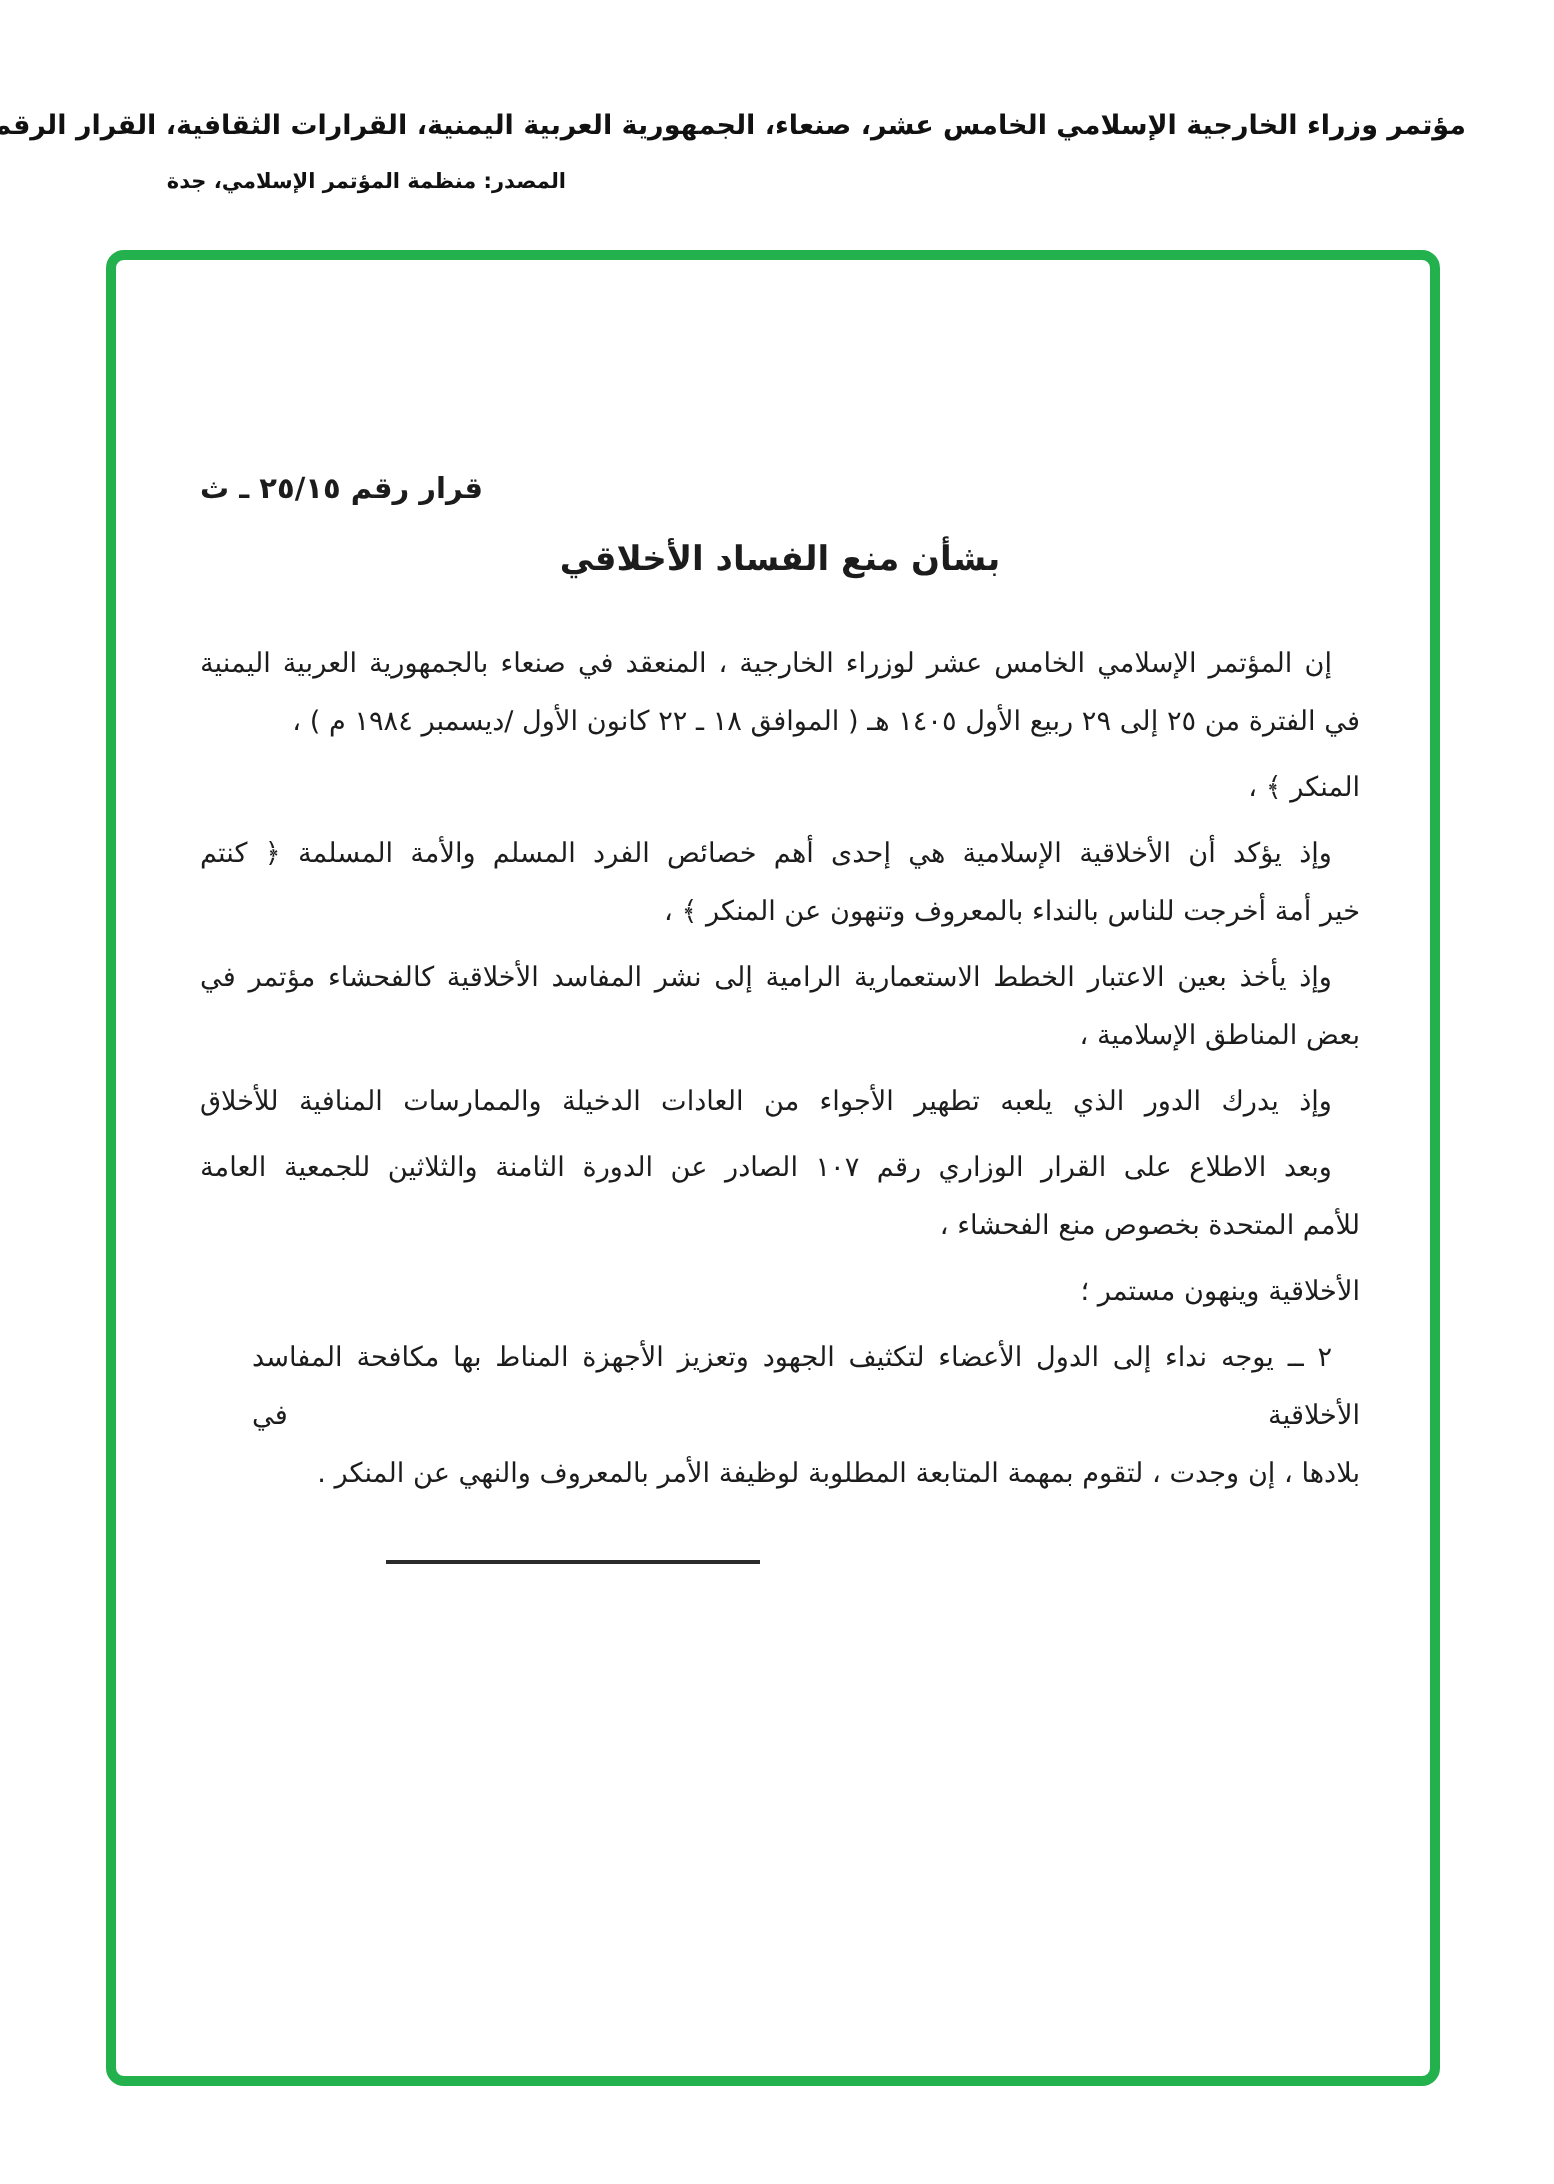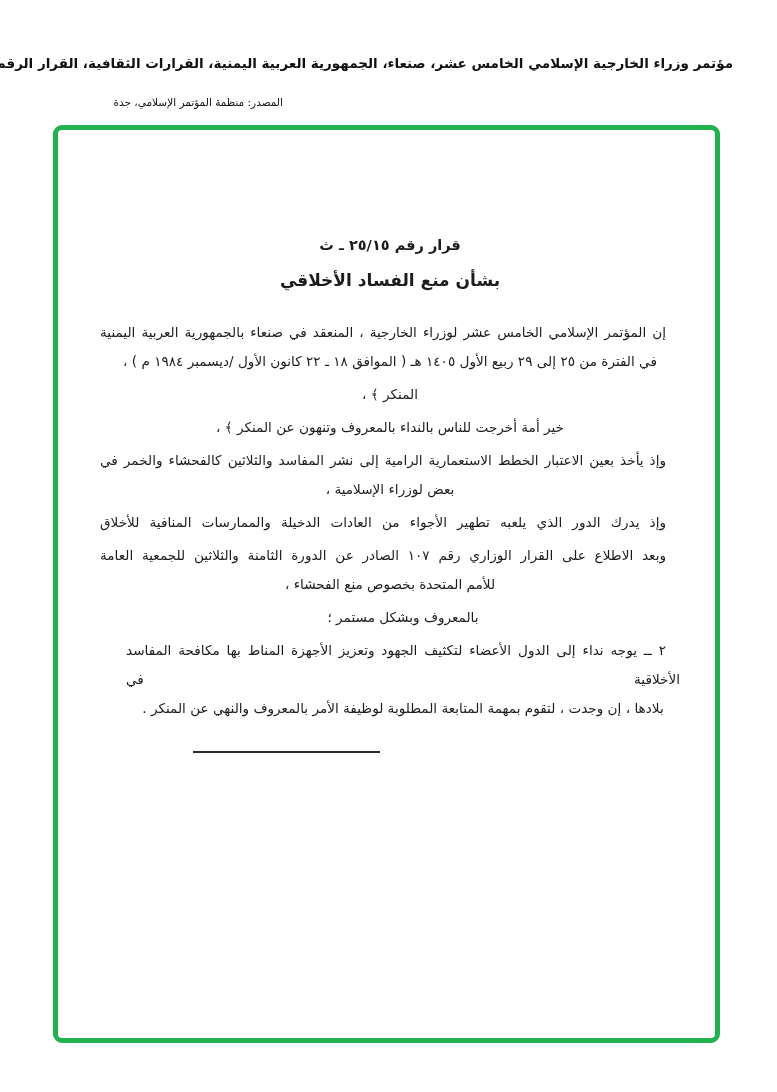--- a/index.html
+++ b/index.html
@@ -5,38 +5,38 @@
   html,body{margin:0;padding:0;}
   body{
     width:777px;height:1092px;background:#ffffff;position:relative;
     font-family:"DejaVu Sans",sans-serif;color:#1c1c1c;overflow:hidden;
   }
   .hdr1{
     position:absolute;top:55px;right:44px;direction:rtl;white-space:nowrap;
     font-size:13.5px;font-weight:bold;color:#111;
   }
   .hdr2{
-    position:absolute;top:96px;right:494px;direction:rtl;white-space:nowrap;
-    font-size:10.5px;font-weight:normal;color:#111;
+    position:absolute;top:85px;right:494px;direction:rtl;white-space:nowrap;
+    font-size:10.5px;font-weight:bold;color:#111;
   }
   .frame{
     position:absolute;left:53px;top:125px;width:667px;height:918px;
     box-sizing:border-box;border:5px solid #22b14c;border-radius:9px;
     background:#ffffff;
   }
   .content{
     position:absolute;left:42px;top:105px;width:580px;direction:rtl;
   }
-  .t1{margin:0;text-align:center;font-weight:bold;font-size:14.5px;line-height:20px;}
+  .t1{margin:0;text-align:left;font-weight:bold;font-size:14.5px;line-height:20px;}
   .t2{margin:13px 0 16px;text-align:center;font-weight:bold;font-size:17px;line-height:24px;}
   .paras{margin-top:26px;}
   .para{margin:0 0 4px;}
   .ln{line-height:29px;font-size:13.6px;}
   .ln-first{text-align:justify;text-align-last:justify;text-indent:14px;}
-  .ln-rest{text-align:center;}
+  .ln-rest{text-align:right;}
   .item{padding-left:26px;}
   .divider{
     height:2px;background:#2b2b2b;width:187px;margin:28px 0 0;
     position:relative;left:-104px; 
     margin-right:auto;margin-left:auto;
   }
 </style>
 </head>
 <body>
 
@@ -54,40 +54,41 @@
       <div class="para">
         <div class="ln ln-first">إن المؤتمر الإسلامي الخامس عشر لوزراء الخارجية ، المنعقد في صنعاء بالجمهورية العربية اليمنية</div>
         <div class="ln ln-rest">في الفترة من ٢٥ إلى ٢٩ ربيع الأول ١٤٠٥ هـ ( الموافق ١٨ ـ ٢٢ كانون الأول /ديسمبر ١٩٨٤ م ) ،</div>
       </div>
 
       <div class="para">
         <div class="ln ln-rest">المنكر ﴾ ،</div>
       </div>
 
       <div class="para">
+        <div class="ln ln-first">وإذ يؤكد أن الأخلاقية الإسلامية هي إحدى أهم خصائص الفرد المسلم والأمة المسلمة ﴿ كنتم</div>
         <div class="ln ln-rest">خير أمة أخرجت للناس بالنداء بالمعروف وتنهون عن المنكر ﴾ ،</div>
       </div>
 
 
       <div class="para">
-        <div class="ln ln-first">وإذ يأخذ بعين الاعتبار الخطط الاستعمارية الرامية إلى نشر المفاسد والثلاثين كالفحشاء والخمر في</div>
-        <div class="ln ln-rest">بعض لوزراء الإسلامية ،</div>
+        <div class="ln ln-first">وإذ يأخذ بعين الاعتبار الخطط الاستعمارية الرامية إلى نشر المفاسد الأخلاقية كالفحشاء مؤتمر في</div>
+        <div class="ln ln-rest">بعض المناطق الإسلامية ،</div>
       </div>
 
       <div class="para">
         <div class="ln ln-first">وإذ يدرك الدور الذي يلعبه تطهير الأجواء من العادات الدخيلة والممارسات المنافية للأخلاق</div>
       </div>
 
       <div class="para">
         <div class="ln ln-first">وبعد الاطلاع على القرار الوزاري رقم ١٠٧ الصادر عن الدورة الثامنة والثلاثين للجمعية العامة</div>
         <div class="ln ln-rest">للأمم المتحدة بخصوص منع الفحشاء ،</div>
       </div>
 
       <div class="para item">
-        <div class="ln ln-rest">بالمعروف وبشكل مستمر ؛</div>
+        <div class="ln ln-rest">الأخلاقية وينهون مستمر ؛</div>
       </div>
 
       <div class="para item">
         <div class="ln ln-first">٢ ــ يوجه نداء إلى الدول الأعضاء لتكثيف الجهود وتعزيز الأجهزة المناط بها مكافحة المفاسد الأخلاقية في</div>
         <div class="ln ln-rest">بلادها ، إن وجدت ، لتقوم بمهمة المتابعة المطلوبة لوظيفة الأمر بالمعروف والنهي عن المنكر .</div>
       </div>
 
       <div class="divider"></div>
     </div>
   </div>

